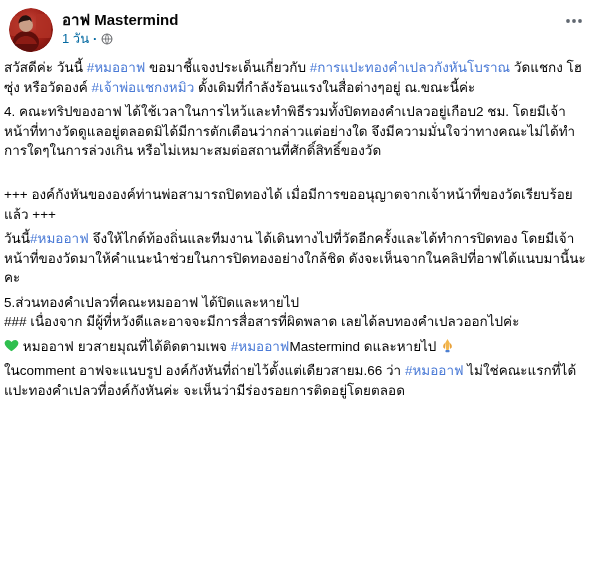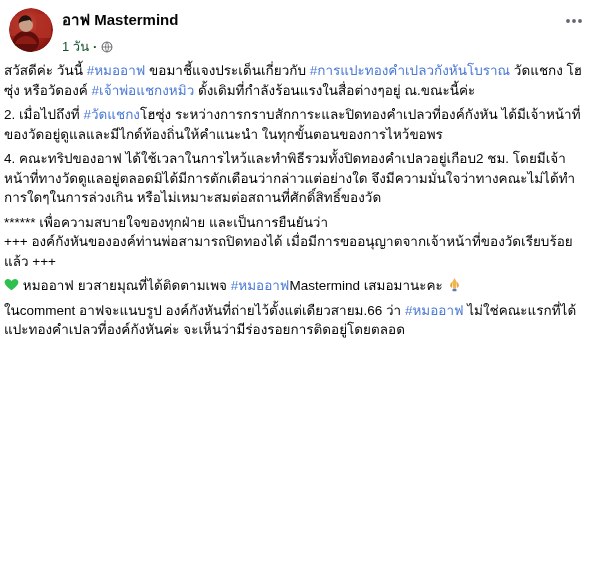--- a/index.html
+++ b/index.html
@@ -10,21 +10,21 @@
   }
   .post{width:600px;height:576px;position:relative;background:#fff;}
   .header{display:flex;align-items:flex-start;padding:8px 12px 3px 9px;position:relative;}
   .avatar{
     width:44px;height:44px;border-radius:50%;overflow:hidden;flex:0 0 auto;
     cursor:pointer;box-shadow:0 0 0 1px rgba(0,0,0,.06) inset;
   }
   .avatar svg{display:block;width:44px;height:44px;}
   .header-info{margin-left:9px;padding-top:2px;}
   .page-name{font-weight:700;font-size:15px;line-height:19px;color:#050505;cursor:pointer;}
-  .meta{display:flex;align-items:center;gap:4px;color:#14532d;font-size:13px;line-height:17px;margin-top:9px;}
+  .meta{display:flex;align-items:center;gap:4px;color:#0369a1;font-size:13px;line-height:17px;margin-top:1px;}
   .meta .sep{font-weight:700;}
   .meta .globe{display:inline-flex;align-items:center;}
   .menu-btn{
     position:absolute;right:12px;top:10px;border:none;background:transparent;
     width:28px;height:22px;display:flex;align-items:center;justify-content:center;
     cursor:pointer;border-radius:4px;padding:0;
   }
   .post-body{
     padding:3px 5px 0 4px;
     font-size:13.5px;
@@ -79,26 +79,27 @@
           <circle cx="3" cy="3" r="1.9" fill="#606770"></circle>
           <circle cx="9" cy="3" r="1.9" fill="#606770"></circle>
           <circle cx="15" cy="3" r="1.9" fill="#606770"></circle>
         </svg>
       </span>
     </button>
   </div>
 
   <div class="post-body" id="post-body">
       <p><span>สวัสดีค่ะ วันนี้ </span><a class="hashtag">#หมออาฟ</a><span> ขอมาชี้แจงประเด็นเกี่ยวกับ </span><a class="hashtag">#การแปะทองคำเปลวกังหันโบราณ</a><span> วัดแชกง โฮซุ่ง หรือวัดองค์ </span><a class="hashtag">#เจ้าพ่อแชกงหมิว</a><span> ดั้งเดิมที่กำลังร้อนแรงในสื่อต่างๆอยู่ ณ.ขณะนี้ค่ะ</span></p>
-      <p><span>2. เมื่อไปถึงที่ </span><a class="hashtag">#วัดแชกง</a><span>โฮซุ่ง ระหว่างการกราบสักการะและปิดทองคำเปลวที่องค์กังหัน ได้มีเจ้าหน้าที่ของวัดอยู่ดูแลและมีไกด์ท้องถิ่นให้คำแนะนำ ในทุกขั้นตอนของการไหว้ขอพร</span></p>
       <p><span>4. คณะทริปของอาฟ ได้ใช้เวลาในการไหว้และทำพิธีรวมทั้งปิดทองคำเปลวอยู่เกือบ2 ชม. โดยมีเจ้าหน้าที่ทางวัดดูแลอยู่ตลอดมิได้มีการตักเตือนว่ากล่าวแต่อย่างใด จึงมีความมั่นใจว่าทางคณะไม่ได้ทำการใดๆในการล่วงเกิน หรือไม่เหมาะสมต่อสถานที่ศักดิ์สิทธิ์ของวัด</span></p>
-      <p><span>****** เพื่อความสบายใจของทุกฝ่าย และเป็นการยืนยันว่า</span><br><span>+++ องค์กังหันขององค์ท่านพ่อสามารถปิดทองได้ เมื่อมีการขออนุญาตจากเจ้าหน้าที่ของวัดเรียบร้อยแล้ว +++</span></p>
+      <p><br><span>+++ องค์กังหันขององค์ท่านพ่อสามารถปิดทองได้ เมื่อมีการขออนุญาตจากเจ้าหน้าที่ของวัดเรียบร้อยแล้ว +++</span></p>
+      <p><span> วันนี้</span><a class="hashtag">#หมออาฟ</a><span> จึงให้ไกด์ท้องถิ่นและทีมงาน ได้เดินทางไปที่วัดอีกครั้งและได้ทำการปิดทอง โดยมีเจ้าหน้าที่ของวัดมาให้คำแนะนำช่วยในการปิดทองอย่างใกล้ชิด ดังจะเห็นจากในคลิปที่อาฟได้แนบมานี้นะคะ</span></p>
+      <p><span>5.ส่วนทองคำเปลวที่คณะหมออาฟ ได้ปิดและหายไป</span><br><span>### เนื่องจาก มีผู้ที่หวังดีและอาจจะมีการสื่อสารที่ผิดพลาด เลยได้ลบทองคำเปลวออกไปค่ะ</span></p>
       <p><span class="inline-icon"><svg width="15" height="15" viewBox="0 0 24 24">
             <path d="M12 21S4 15.7 1.7 11C-.4 6.6 2.6 3 6.2 3c2.3 0 4.2 1.3 5.8 3.5C13.6 4.3 15.5 3 17.8 3c3.6 0 6.6 3.6 4.5 8C20 15.7 12 21 12 21z" fill="#2fbf4f"></path>
-          </svg></span><span> หมออาฟ ยวสายมุณที่ได้ติดตามเพจ </span><a class="hashtag">#หมออาฟ</a><span>Mastermind เสมอมานะคะ </span><span class="inline-icon"><svg width="15" height="15" viewBox="0 0 24 24">
+          </svg></span><span> หมออาฟ ยวสายมุณที่ได้ติดตามเพจ </span><a class="hashtag">#หมออาฟ</a><span>Mastermind ดและหายไป </span><span class="inline-icon"><svg width="15" height="15" viewBox="0 0 24 24">
             <path d="M12 1.5l3.6 6.5-1.5 10L12 20.2 9.9 18 8.4 8z" fill="#f3b64b"></path>
             <path d="M8.4 8C5.8 9 4.7 12 5.2 15.2l2.9 2.2z" fill="#e9a23b"></path>
             <path d="M15.6 8c2.6 1 3.7 4 3.2 7.2l-2.9 2.2z" fill="#e9a23b"></path>
             <rect x="8.7" y="19.3" width="6.6" height="3.6" rx="1.2" fill="#4d7fd0"></rect>
           </svg></span></p>
       <p><span>ในcomment อาฟจะแนบรูป องค์กังหันที่ถ่ายไว้ตั้งแต่เดืยวสายม.66 ว่า </span><a class="hashtag">#หมออาฟ</a><span> ไม่ใช่คณะแรกที่ได้แปะทองคำเปลวที่องค์กังหันค่ะ จะเห็นว่ามีร่องรอยการติดอยู่โดยตลอด</span><br><br></p>
     </div>
 
 </div>
 

